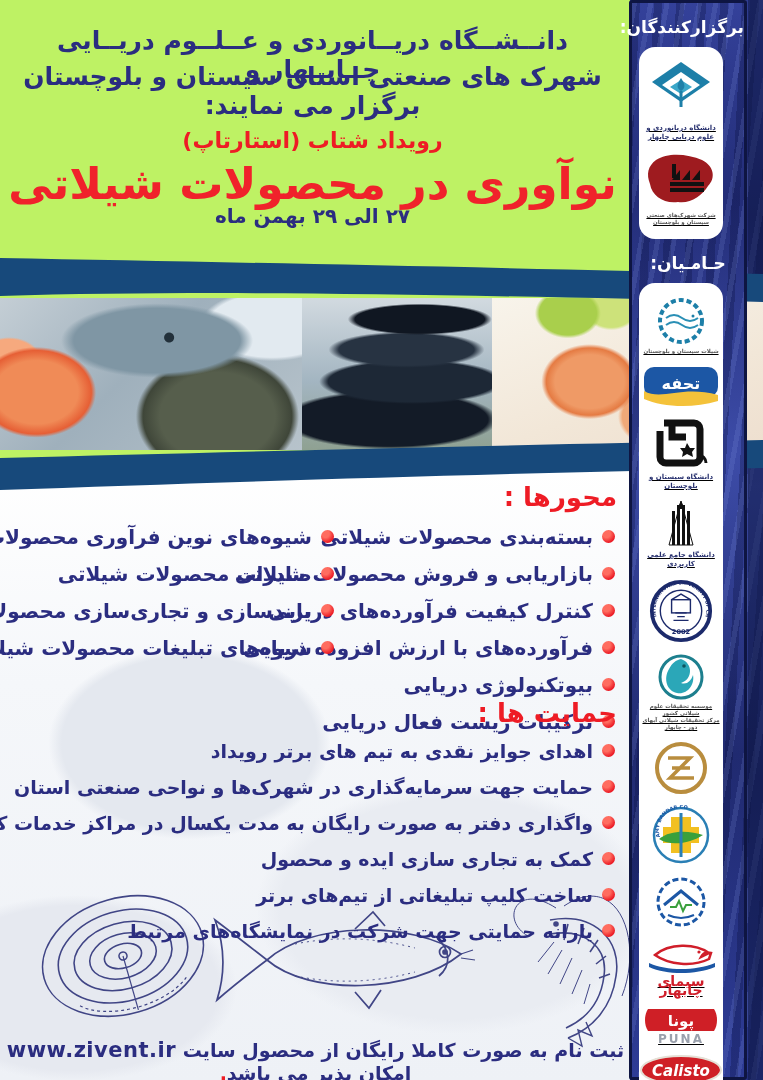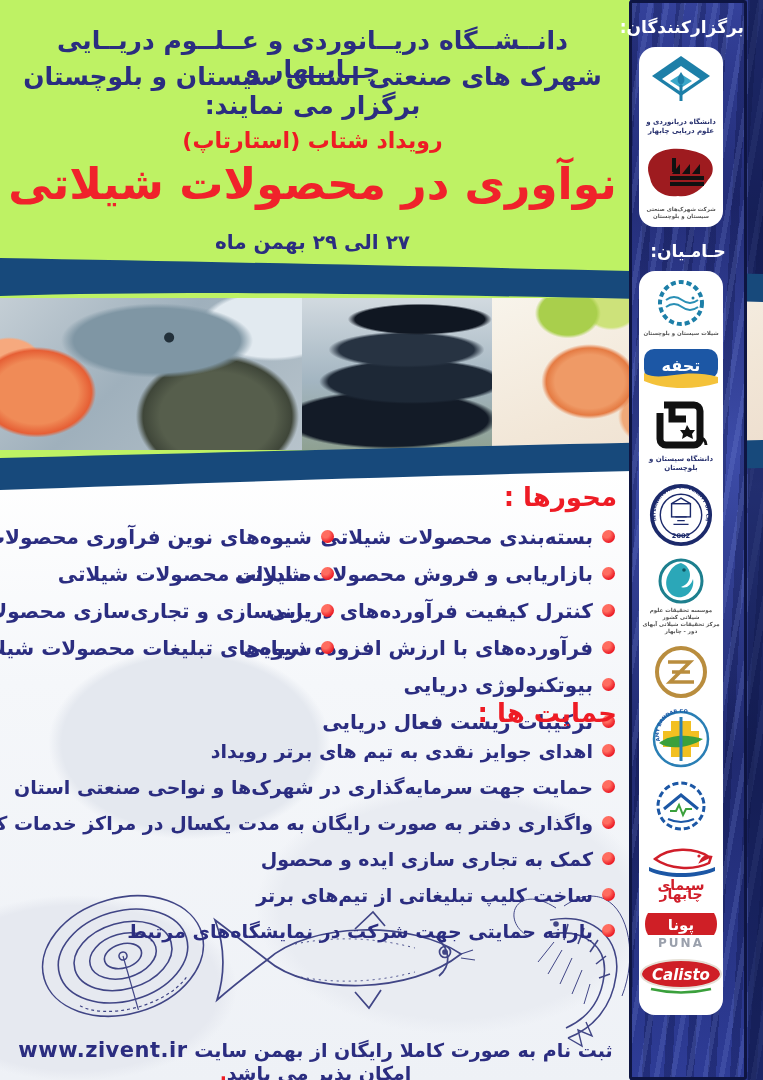--- a/index.html
+++ b/index.html
@@ -21,21 +21,21 @@
       radial-gradient(260px 150px at 12% 85%, #e6e9f0 0 55%, transparent 62%),
       linear-gradient(180deg,#ffffff,#f5f7fa 35%,#eef1f6);}
   
   .hline{position:absolute;left:0;width:625px;text-align:center;color:#2b2d80;font-weight:bold;
          font-size:25px;direction:rtl;z-index:4;}
   .h1{top:26px;} .h2{top:62px;}
   .event-type{position:absolute;top:128px;left:0;width:625px;text-align:center;color:#ee1c25;
          font-weight:bold;font-size:22px;direction:rtl;z-index:4;}
   .main-title{position:absolute;top:158px;left:0;width:625px;text-align:center;color:#f0222b;
          font-weight:bold;font-size:44px;direction:rtl;z-index:4;}
-  .date-line{position:absolute;top:230px;left:0;width:625px;text-align:center;color:#2b2d80;
+  .date-line{position:absolute;top:204px;left:0;width:625px;text-align:center;color:#2b2d80;
          font-weight:bold;font-size:20px;direction:rtl;z-index:4;}
   
   .swoosh{position:absolute;left:0;width:763px;z-index:3;}
   .swoosh-top{top:256px;height:50px;}
   .swoosh-bottom{top:438px;height:54px;}
   .photo-strip{position:absolute;left:0;top:298px;width:763px;height:152px;z-index:2;display:flex;}
   .photo{height:100%;}
   .photo-1{width:302px;background:
       radial-gradient(95px 72px at 12% 62%, #f08b57 0 44%, #e65f35 58%, transparent 63%),
       radial-gradient(60px 45px at 3% 42%, #f6a97e 0 50%, transparent 55%),
@@ -81,22 +81,22 @@
   .footer .dot{color:#ee1c25;}
   
   .sidebar{position:absolute;left:629px;top:0;width:118px;height:1080px;z-index:10;box-sizing:border-box;
       border:3px solid #0e1542;border-radius:3px;
       background:
         repeating-linear-gradient(100deg, rgba(140,160,235,.16) 0 5px, transparent 5px 16px),
         repeating-linear-gradient(93deg, rgba(8,14,60,.30) 0 8px, transparent 8px 22px),
         linear-gradient(180deg,#34419a 0%,#232d78 18%,#3d4ca8 42%,#202a70 70%,#2e3c96 100%);}
   .side-label{color:#ffffff;font-weight:bold;font-size:17px;text-align:center;direction:rtl;
       margin-top:14px;}
-  .side-panel{background:#ffffff;border-radius:16px;margin:10px 21px 0 7px;padding:2px 3px;
-      display:flex;flex-direction:column;align-items:center;}
+  .side-panel{background:#ffffff;border-radius:16px;margin:10px 21px 0 7px;padding:8px 3px;
+      display:flex;flex-direction:column;align-items:center;text-decoration:underline;}
   .logo-block{display:flex;flex-direction:column;align-items:center;margin:5px 0;}
   .logo-caption{color:#27306e;font-weight:bold;font-size:7px;text-align:center;direction:rtl;
       line-height:9px;margin-top:2px;max-width:96px;}
   .logo-caption.tiny{font-size:5.5px;line-height:7px;color:#555;}
   .logo-caption.red{color:#d01e2a;font-size:14px;}
   .logo-caption.gray{color:#9aa0ac;font-size:12px;letter-spacing:2px;margin-top:0;}
 </style>
 </head>
 <body>
 
@@ -186,21 +186,21 @@
       <path d="M52 42 C 96 34 124 62 118 98 C 114 128 96 150 70 160"></path>
       <path d="M52 56 C 88 50 110 70 106 98 C 103 122 90 140 68 150"></path>
       <path d="M70 46 L66 62 M86 50 L80 66 M100 62 L92 74 M108 78 L98 86 M112 96 L101 100"></path>
       <path d="M56 64 L40 84 M64 72 L50 96 M74 80 L62 106 M84 92 L74 116 M92 106 L86 126" stroke-width="1"></path>
       <path d="M70 160 L84 168 L80 152 L94 158 L88 144" stroke-width="1.4"></path>
       <circle cx="58" cy="46" r="2" fill="#33387d"></circle>
     </g>
   </svg>
 
   <div class="footer">
-    <span>ثبت نام به صورت کاملا رایگان از بهمن سایت</span>
+    <span>ثبت نام به صورت کاملا رایگان از محصول سایت</span>
     <span class="url" dir="ltr">www.zivent.ir</span>
     <span>امکان پذیر می باشد</span><span class="dot">.</span>
   </div>
 
   <div class="sidebar">
     <div class="side-label">برگزارکنندگان:</div>
 
     <div class="side-panel">
       <div class="logo-block">
         <svg width="66" height="62" viewBox="0 0 66 62">
@@ -256,20 +256,33 @@
       <div class="logo-block">
         <svg width="54" height="54" viewBox="0 0 54 54">
           <path d="M10 6 H40 a6 6 0 0 1 6 6 V40 a6 6 0 0 1 -6 6 H12 a6 6 0 0 1 -6 -6 V14" fill="none" stroke="#111111" stroke-width="7"></path>
           <path d="M18 6 v14 h14" fill="none" stroke="#111111" stroke-width="7"></path>
           <polygon points="33,26 36,31 41,31 38,35 39,40 33,37 28,40 29,35 26,31 31,31" fill="#111111"></polygon>
           <path d="M44 38 a8 8 0 0 1 8 8" fill="none" stroke="#111111" stroke-width="3"></path>
         </svg>
         <div class="logo-caption">دانشگاه سیستان و بلوچستان</div>
       </div>
 
+      <div class="logo-block">
+        <svg width="34" height="48" viewBox="0 0 34 48">
+          <polygon points="17,0 29,44 5,44" fill="#ffffff" stroke="#111111" stroke-width="1"></polygon>
+          <g fill="#111111">
+            <rect x="8" y="10" width="3" height="34"></rect>
+            <rect x="13" y="4" width="3" height="40"></rect>
+            <rect x="18" y="4" width="3" height="40"></rect>
+            <rect x="23" y="10" width="3" height="34"></rect>
+          </g>
+          <polygon points="17,0 21,8 13,8" fill="#111111"></polygon>
+        </svg>
+        <div class="logo-caption">دانشگاه جامع علمی کاربردی</div>
+      </div>
 
       <div class="logo-block">
         <svg width="64" height="64" viewBox="0 0 68 68">
           <circle cx="34" cy="34" r="31" fill="#ffffff" stroke="#1c2a6b" stroke-width="4"></circle>
           <circle cx="34" cy="34" r="22" fill="none" stroke="#1c2a6b" stroke-width="1.5"></circle>
           <defs>
               <path id="iucArc" d="M8 40 A27 27 0 1 1 60 40" fill="none"></path>
             </defs>
           <text font-size="5" fill="#1c2a6b" font-weight="bold">
             <textPath href="#iucArc">INTERNATIONAL UNIVERSITY OF CHABAHAR</textPath>

